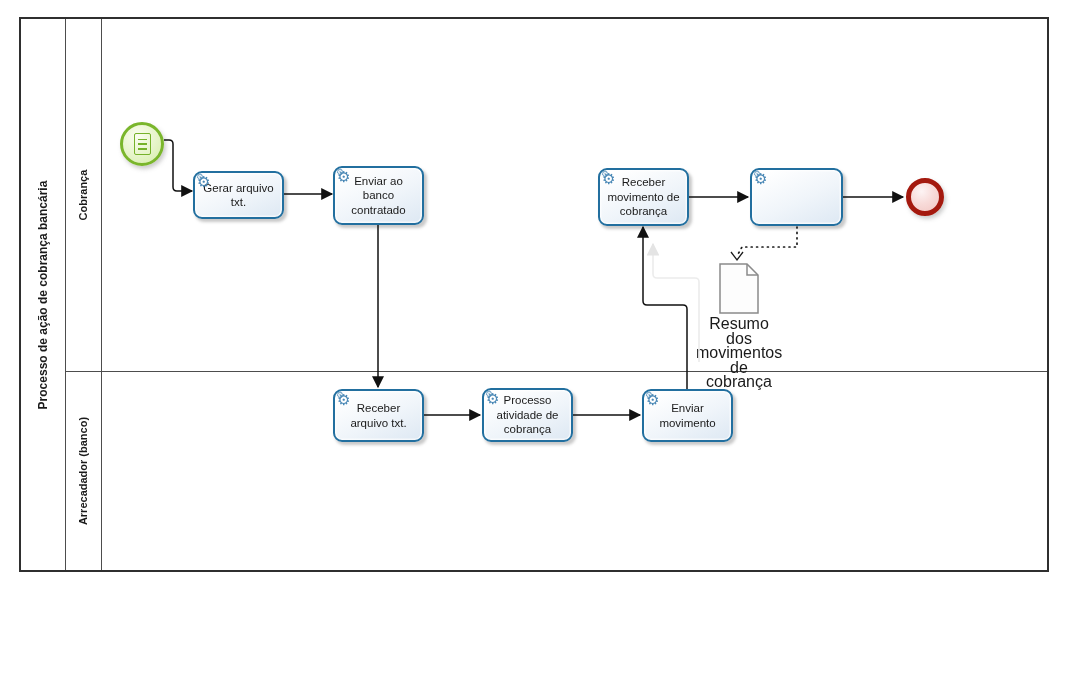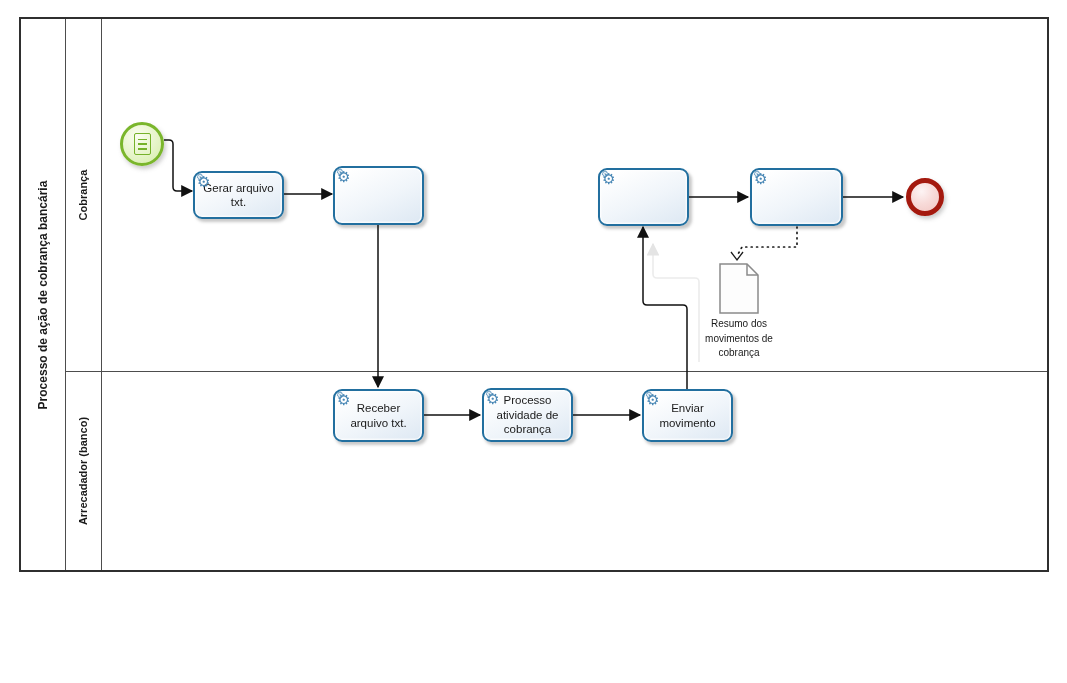--- a/index.html
+++ b/index.html
@@ -39,21 +39,21 @@
   .start-event{left:120px;top:122px;width:44px;height:44px;border:3px solid #7ab62c;
     background:radial-gradient(circle at 38% 30%,#fafdf0 0%,#eaf6d0 45%,#d5edaa 100%);}
   .start-doc{width:17px;height:22px;border:1.6px solid #76b22a;border-radius:2px;
     box-sizing:border-box;padding:3px 2.5px;background-clip:content-box;
     background-image:repeating-linear-gradient(to bottom,#76b22a 0 1.7px,transparent 1.7px 4.7px);}
   .end-event{left:906px;top:178px;width:38px;height:38px;border:5px solid #a4190e;
     background:radial-gradient(circle at 38% 30%,#fdf4f4 0%,#f8dcda 45%,#f2c6c2 100%);}
   
   .data-object{position:absolute;left:719px;top:263px;width:40px;height:51px;}
   .artifact-label{position:absolute;left:696px;top:317px;width:86px;text-align:center;
-    font-size:10px;line-height:14.5px;}
+    font-size:16px;line-height:14.5px;}
   
   svg.flows{position:absolute;left:0;top:0;pointer-events:none;}
 </style>
 </head>
 <body>
 
 <div class="canvas">
 
   <div class="pool">
     <div class="pool-line vline1"></div>
@@ -73,23 +73,25 @@
   <div class="event start-event">
     <div class="start-doc"></div>
   </div>
 
   <div class="task" style="left:193px;top:171px;width:91px;height:48px;">
     <span class="gear"><span class="g-main">⚙</span><span class="g-small">⚙</span></span>
     <span>Gerar arquivo txt.</span>
   </div>
   <div class="task" style="left:333px;top:166px;width:91px;height:59px;">
     <span class="gear"><span class="g-main">⚙</span><span class="g-small">⚙</span></span>
+    <span>Enviar ao banco contratado</span>
   </div>
   <div class="task" style="left:598px;top:168px;width:91px;height:58px;">
     <span class="gear"><span class="g-main">⚙</span><span class="g-small">⚙</span></span>
+    <span>Receber movimento de cobrança</span>
   </div>
   <div class="task" style="left:750px;top:168px;width:93px;height:58px;">
     <span class="gear"><span class="g-main">⚙</span><span class="g-small">⚙</span></span>
   </div>
 
   <div class="task" style="left:333px;top:389px;width:91px;height:53px;">
     <span class="gear"><span class="g-main">⚙</span><span class="g-small">⚙</span></span>
     <span>Receber arquivo txt.</span>
   </div>
   <div class="task" style="left:482px;top:388px;width:91px;height:54px;">

